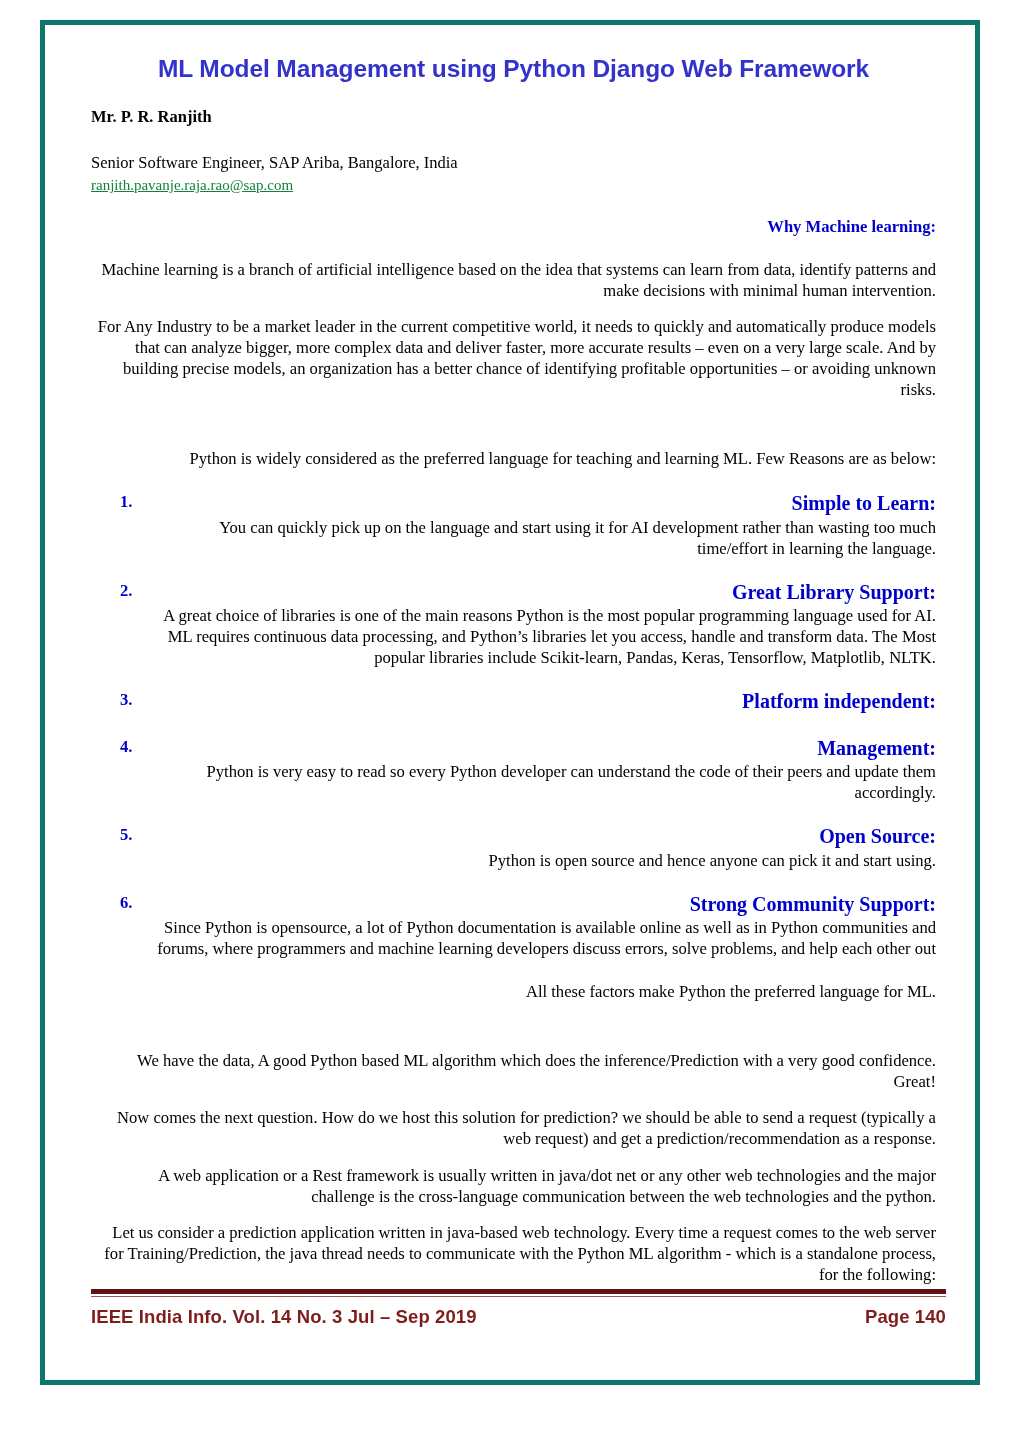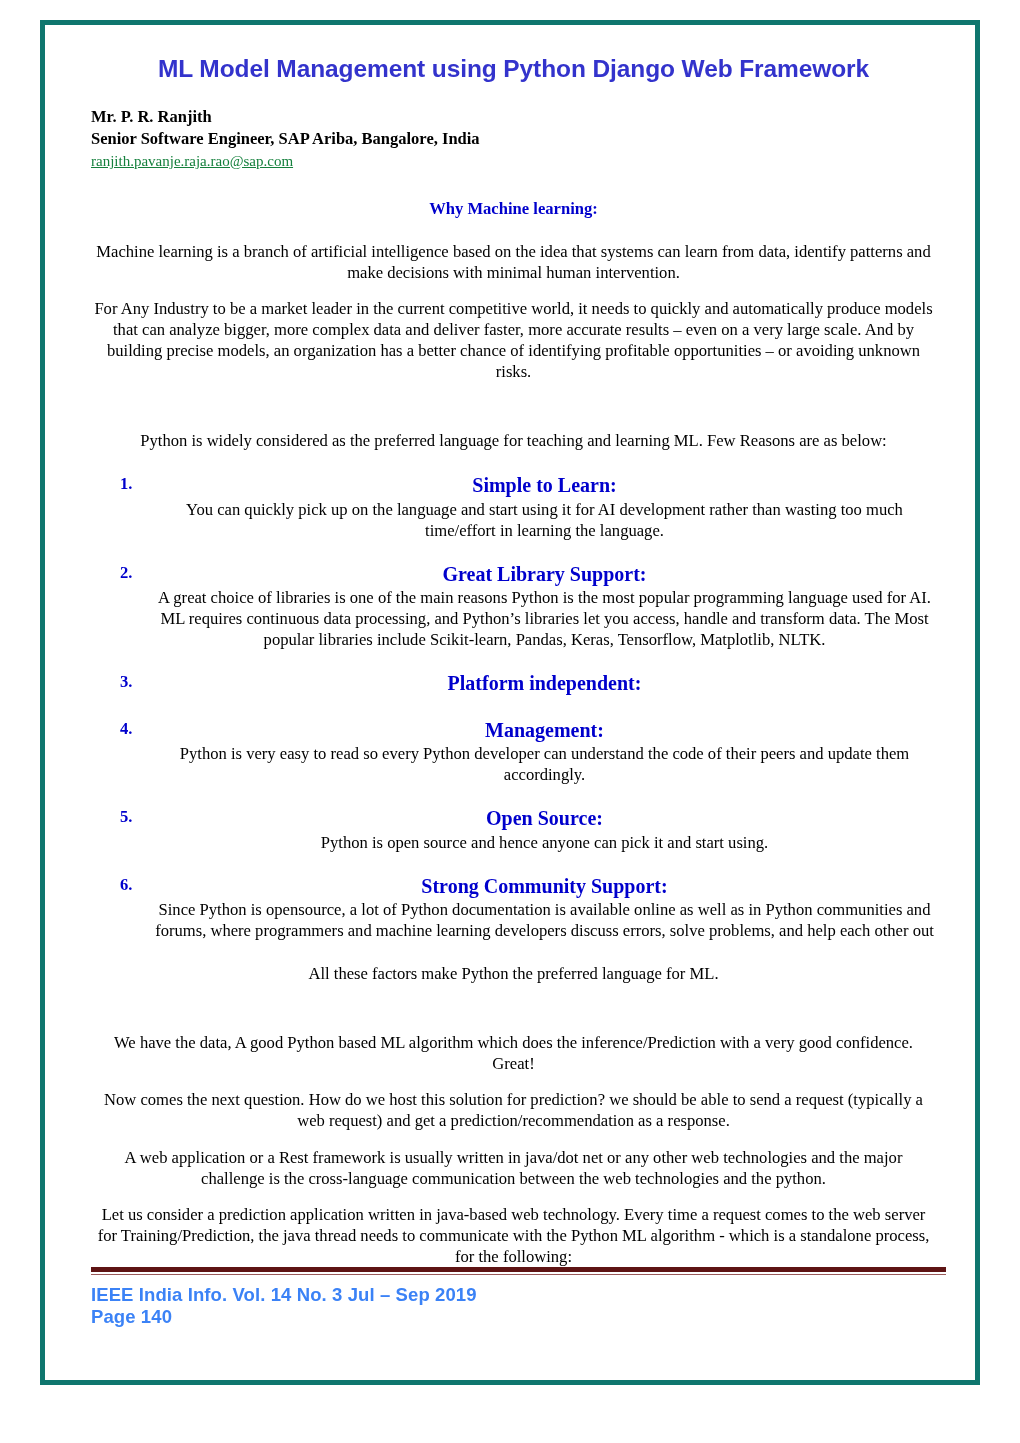--- a/index.html
+++ b/index.html
@@ -47,34 +47,35 @@
 
   .author-block {
     margin-top: 22px;
     font-size: 16.5px;
     line-height: 1.33;
   }
   .author-name {
     font-weight: bold;
   }
   .author-affil {
-    font-weight: bold;
+    font-weight: normal;
+    margin-top: 24px;
   }
   .author-email {
     color: #15803d;
     text-decoration: underline;
     font-size: 15px;
   }
 
   
   .body-col {
-    margin-top: 26px;
-    font-size: 16.6px;
-    line-height: 1.27;
-    text-align: center;
+    margin-top: 20px;
+    font-size: 16.6px;
+    line-height: 1.27;
+    text-align: right;
   }
 
   .section-head {
     color: #0000cc;
     font-weight: bold;
     font-size: 16.6px;
     margin: 0 0 0 0;
   }
 
   p.para {
@@ -138,23 +139,22 @@
     margin-top: 2px;
   }
   .footer-row {
     display: flex;
     justify-content: space-between;
     align-items: baseline;
     margin-top: 9px;
     font-family: "Liberation Sans", "DejaVu Sans", sans-serif;
     font-weight: bold;
     font-size: 18.5px;
-    color: #3b82f6;
+    color: #7f1d1d;
     letter-spacing: 0.1px;
-    flex-direction: column;
   }
 </style>
 </head>
 <body>
 
 <div class="page-sheet">
 
   <div class="page-inner">
 
     <h1 class="doc-title">ML Model Management using Python Django Web Framework</h1>

